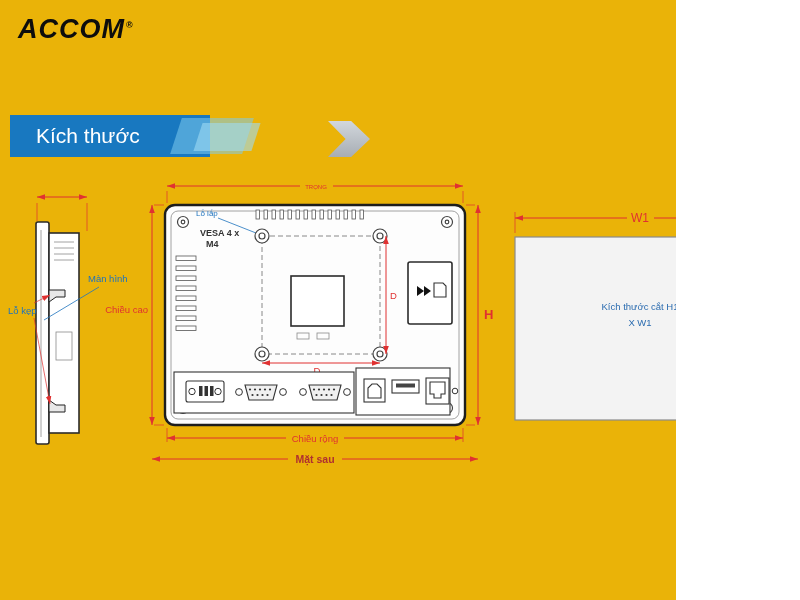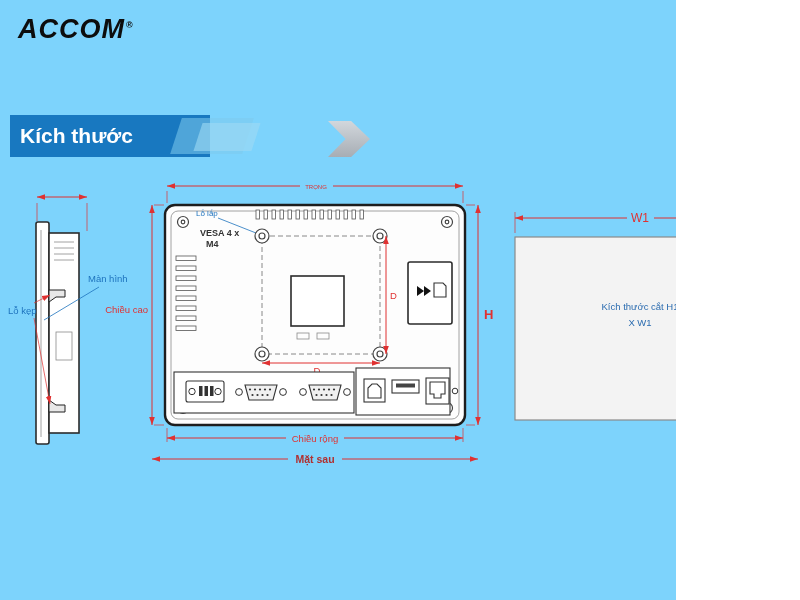--- a/index.html
+++ b/index.html
@@ -1,25 +1,25 @@
 <!DOCTYPE html>
 <html><head>
 <meta charset="utf-8">
 <style>
   html,body{margin:0;padding:0;background:#fff;}
-  #canvas{position:relative;width:676px;height:600px;background:#7dd3fc;overflow:hidden;
+  #canvas{position:relative;width:676px;height:600px;background:#eab308;overflow:hidden;
           font-family:"Liberation Sans",sans-serif;}
   
   .logo{position:absolute;left:18px;top:14px;font-size:27px;font-weight:bold;
         font-style:italic;letter-spacing:1px;color:#0d0d0d;}
   .logo sup{font-size:9px;font-style:normal;vertical-align:super;margin-left:1px;}
   
   .banner{position:absolute;left:10px;top:115px;width:200px;height:42px;background:#1878c0;}
-  .banner .txt{display:block;line-height:42px;padding-left:10px;color:#fff;
-               font-size:21px;font-weight:bold;}
+  .banner .txt{display:block;line-height:42px;padding-left:26px;color:#fff;
+               font-size:21px;font-weight:normal;}
   .cyan1{position:absolute;left:176px;top:118px;width:72px;height:36px;
          background:rgba(125,203,236,0.55);transform:skewX(-18deg);}
   .cyan2{position:absolute;left:198px;top:123px;width:58px;height:28px;
          background:rgba(158,219,243,0.6);transform:skewX(-18deg);}
   .grayarrow{position:absolute;left:328px;top:121px;width:42px;height:36px;
          background:linear-gradient(180deg,#d2d7dc,#a7adb4);
          clip-path:polygon(0 0,55% 0,100% 50%,55% 100%,0 100%,42% 50%);}
   
   svg{position:absolute;left:0;top:0;}
   .dim{stroke:#e03131;stroke-width:1;fill:none;}

